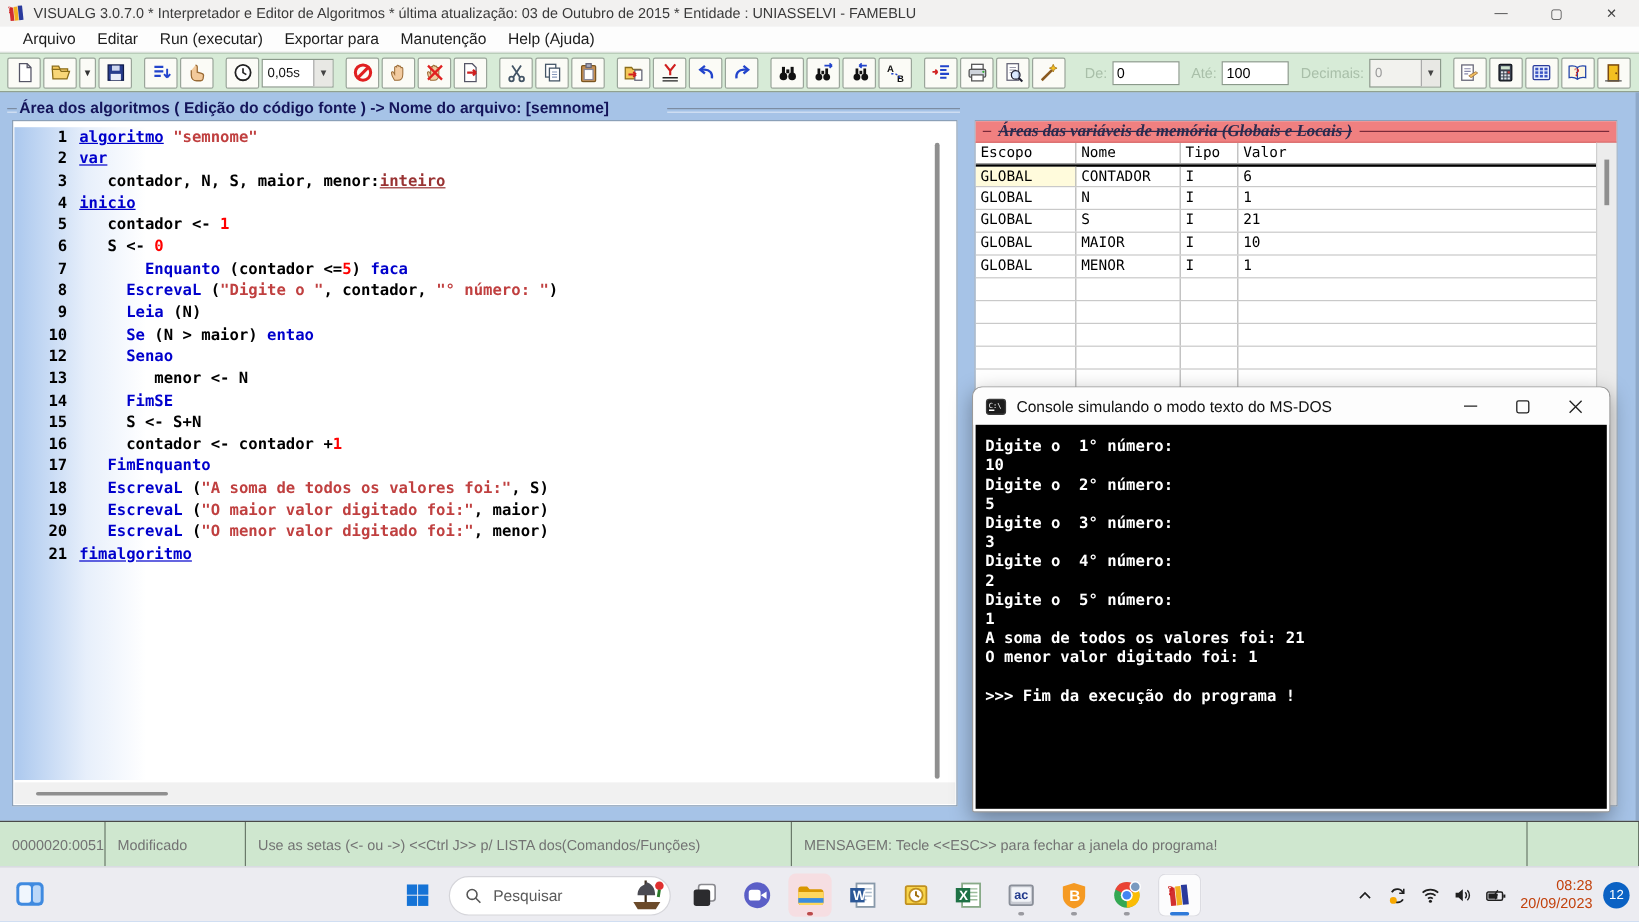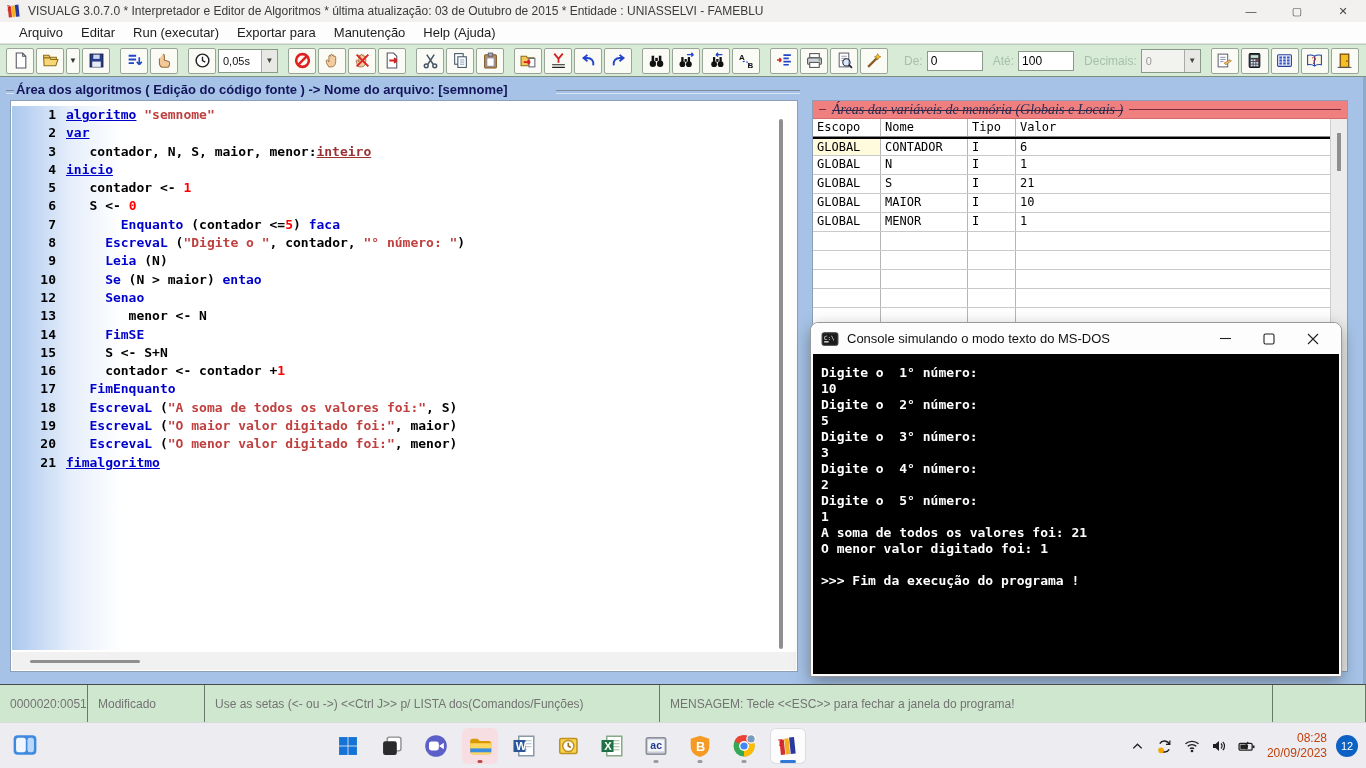--- a/index.html
+++ b/index.html
@@ -42,27 +42,27 @@
   .num{color:#ff0000;}
   .str{color:#c04040;}
   .typ{color:#993333;text-decoration:underline;}
   #vscroll{position:absolute;right:14px;top:18px;width:4px;height:530px;background:#8f8f8f;border-radius:2px;}
   #hscroll{position:absolute;left:1px;bottom:1px;width:784px;height:18px;background:#f1f1f1;}
   #hthumb{position:absolute;left:18px;top:8px;width:110px;height:3px;background:#8f8f8f;border-radius:2px;}
   
   #vars-panel{position:absolute;left:812px;top:23px;width:536px;height:572px;background:#fff;border:1px solid #8ba0b8;box-sizing:border-box;}
   #vars-caption{position:absolute;left:0;top:0;width:100%;height:18px;background:#f08080;border-bottom:1px solid #d86a6a;display:flex;align-items:center;box-sizing:border-box;padding:0 6px;}
   #vars-caption .line{flex:1;height:1px;background:#7a2a3a;}
-  #vars-caption .cap{font-family:"Liberation Serif",serif;font-style:italic;font-weight:normal;font-size:14px;color:#2b2b4f;text-decoration:line-through;text-decoration-thickness:1px;margin:0 6px;white-space:nowrap;}
+  #vars-caption .cap{font-family:"Liberation Serif",serif;font-style:italic;font-weight:bold;font-size:14px;color:#2b2b4f;text-decoration:line-through;text-decoration-thickness:1px;margin:0 6px;white-space:nowrap;}
   #vars-grid{position:absolute;left:0;top:18px;right:16px;bottom:0;overflow:hidden;}
   .vrow{display:flex;height:19px;border-bottom:1px solid #c9c9c9;box-sizing:border-box;}
   .vrow.hdr{height:18px;border-bottom:1px solid #888;}
   .vrow.first{border-top:2px solid #000;}
   .vcell{font-family:"DejaVu Sans Mono",monospace;font-size:12px;color:#000;padding:1px 4px 0 4px;border-right:1px solid #b5b5b5;box-sizing:border-box;overflow:hidden;white-space:nowrap;}
-  .vcell.c0{width:68px;}
+  .vcell.c0{width:84px;}
   .vcell.c1{width:87px;}
   .vcell.c2{width:48px;}
   .vcell.c3{flex:1;border-right:none;}
   .vcell.sel{background:#fffbdc;}
   #vars-sb{position:absolute;right:0;top:18px;width:16px;bottom:0;background:#ececec;border-left:1px solid #cfcfcf;}
   #vars-sb .thumb{position:absolute;left:6px;top:14px;width:4px;height:38px;background:#8f8f8f;}
   
   #console{position:absolute;left:810px;top:245px;width:532px;height:355px;background:#fdfdfd;border:1px solid #9a9a9a;border-radius:8px 8px 2px 2px;box-shadow:0 6px 18px rgba(0,0,0,.35);box-sizing:border-box;}
   #console-titlebar{position:absolute;left:0;top:0;width:100%;height:31px;display:flex;align-items:center;border-radius:8px 8px 0 0;background:#fdfdfd;box-sizing:border-box;padding-left:10px;}
   #console-title{font-size:13px;color:#111;margin-left:8px;white-space:nowrap;}
@@ -608,20 +608,38 @@
     <div id="tb-center">
         <div class="tk-item">
           <svg width="22" height="22" viewBox="0 0 16 16">
             <g fill="#1573d6">
               <rect x="1.5" y="1.5" width="6.2" height="6.2"></rect>
               <rect x="8.3" y="1.5" width="6.2" height="6.2"></rect>
               <rect x="1.5" y="8.3" width="6.2" height="6.2"></rect>
               <rect x="8.3" y="8.3" width="6.2" height="6.2"></rect>
             </g>
           </svg>
+        </div>
+        <div id="searchpill">
+          <span>
+            <svg width="15" height="15" viewBox="0 0 16 16">
+              <circle cx="6.8" cy="6.8" r="4.4" fill="none" stroke="#555" stroke-width="1.4"></circle>
+              <path d="M10.2 10.2L14.2 14.2" stroke="#555" stroke-width="1.4"></path>
+            </svg>
+          </span>
+          <span class="ph">Pesquisar</span>
+          <span>
+            <svg width="30" height="30" viewBox="0 0 16 16">
+              <path d="M2 11h12l-2 3.2H4z" fill="#6b4a2a"></path>
+              <path d="M7.5 1.5v9.5" stroke="#3a2a1a"></path>
+              <path d="M7.5 2c3 1 4.2 3 4.2 6H7.5zM7.5 3c-2.6 1-3.6 2.6-3.6 5h3.6z" fill="#4a4a52"></path>
+              <circle cx="13.6" cy="3.8" r="1.9" fill="#e03030"></circle>
+              <path d="M13.6 5.6l-.5 3.2" stroke="#2a7a2a" stroke-width="1.3"></path>
+            </svg>
+          </span>
         </div>
         <div class="tk-item">
           <svg width="22" height="22" viewBox="0 0 16 16">
             <rect x="4.5" y="1.5" width="10" height="10" rx="1.6" fill="#fff" stroke="#8a8a90"></rect>
             <rect x="1.5" y="4.5" width="10" height="10" rx="1.6" fill="#2b2b2e"></rect>
           </svg>
         </div>
         <div class="tk-item">
           <svg width="24" height="24" viewBox="0 0 16 16">
             <circle cx="8" cy="8" r="7.2" fill="#5b5fc7"></circle>

